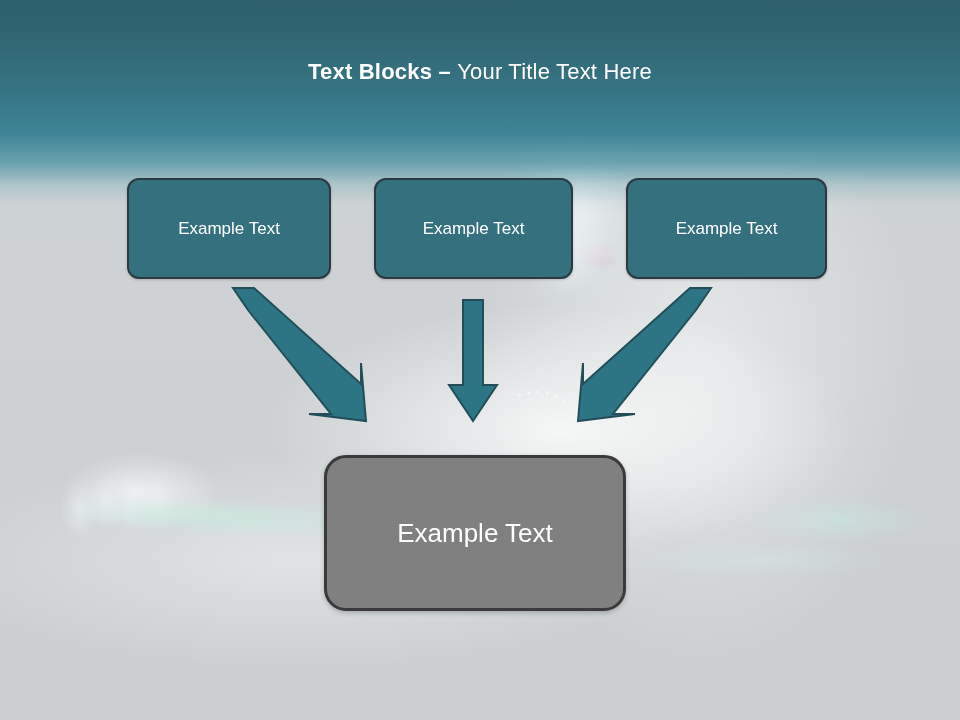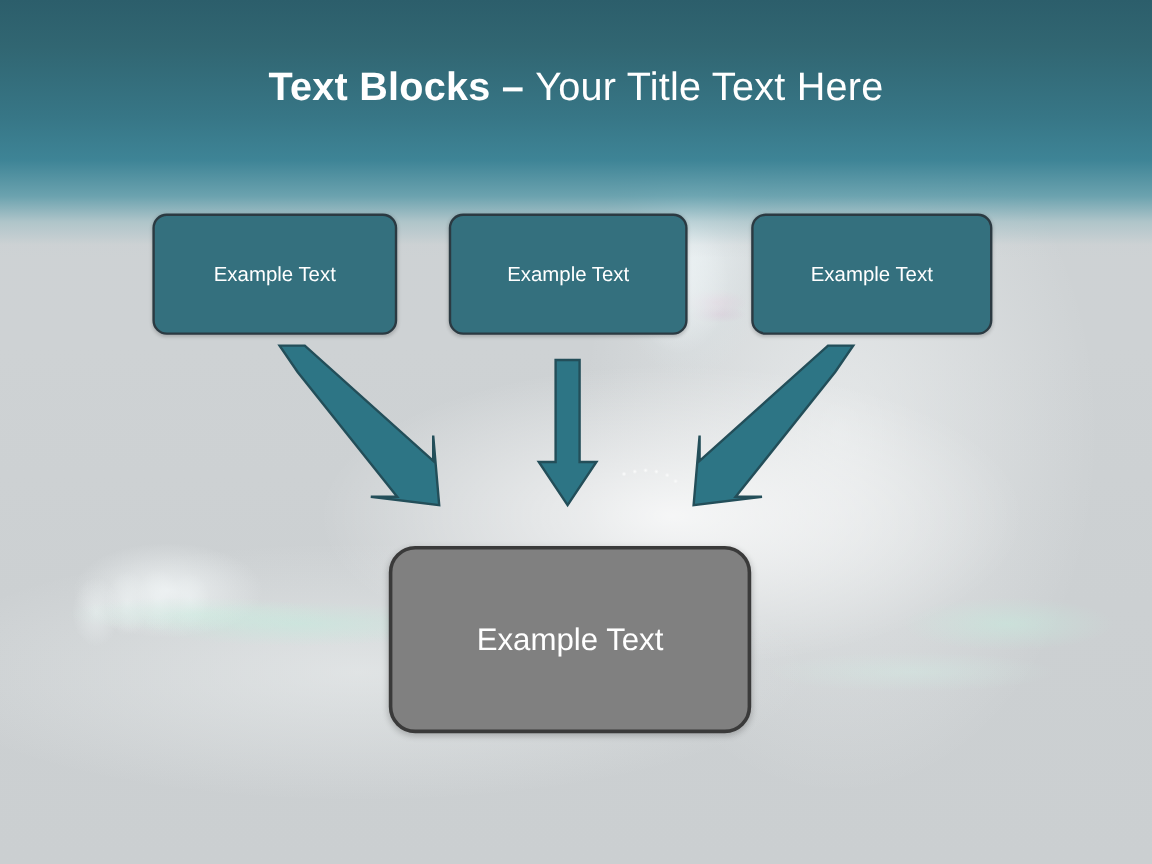--- a/index.html
+++ b/index.html
@@ -83,21 +83,21 @@
   }
 
   
   #title {
     position: absolute;
     left: 0;
     top: 52px;
     width: 960px;
     text-align: center;
     color: #ffffff;
-    font-size: 33px;
+    font-size: 22px;
     line-height: 40px;
     letter-spacing: .2px;
     white-space: nowrap;
   }
   #title .strong { font-weight: bold; }
   #title .light  { font-weight: normal; }
 
   
   .box {
     position: absolute;

